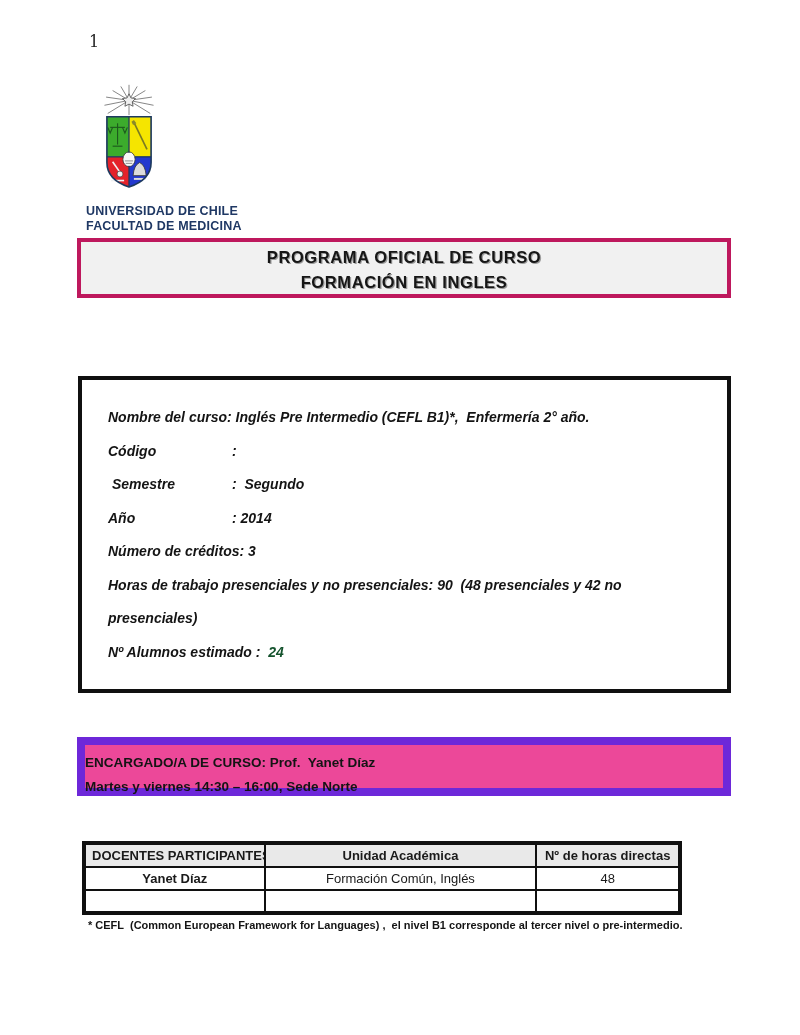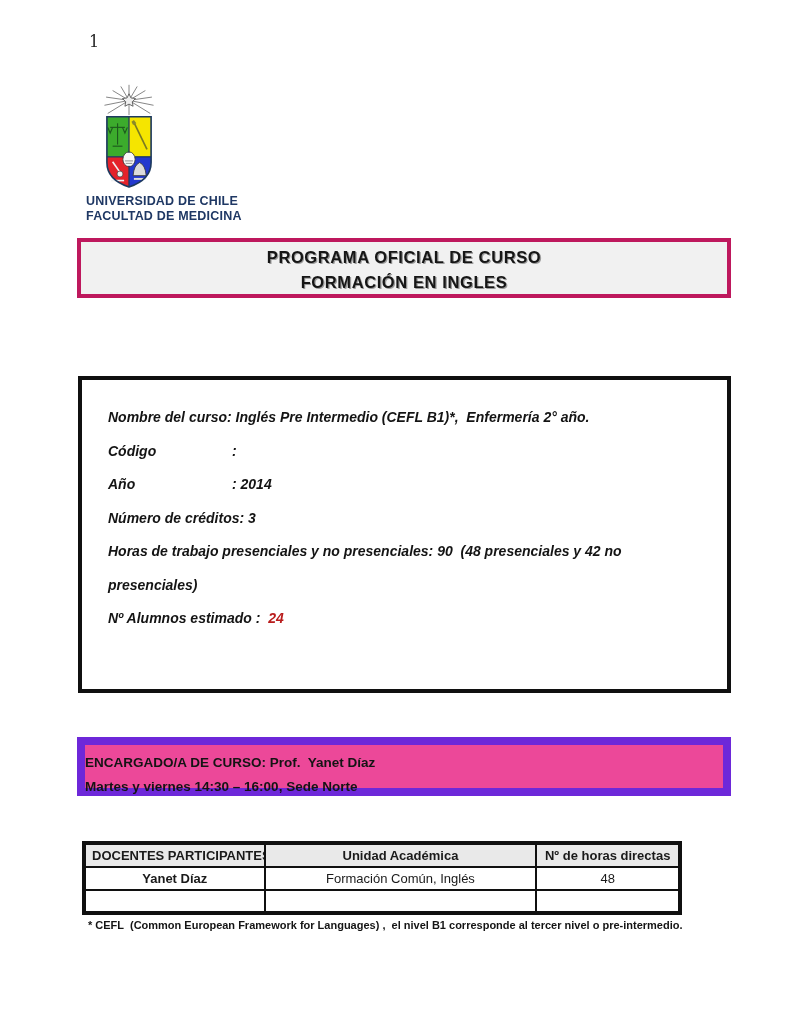--- a/index.html
+++ b/index.html
@@ -7,40 +7,40 @@
     position:relative;width:800px;height:1035px;background:#ffffff;
     font-family:"Liberation Sans",sans-serif;color:#1a1a1a;overflow:hidden;
   }
   .page-number{
     position:absolute;left:89px;top:32px;
     font-family:"DejaVu Serif",serif;font-size:16px;color:#222;
   }
   
   .logo{position:absolute;left:86px;top:84px;width:220px;}
   .logo svg{display:block;margin-left:2px;}
-  .org{margin-top:2px;font-size:12.5px;font-weight:bold;color:#1f3864;line-height:15px;letter-spacing:.2px;}
+  .org{margin-top:12px;font-size:12.5px;font-weight:bold;color:#1f3864;line-height:15px;letter-spacing:.2px;}
   
   .title-box{
     position:absolute;left:77px;top:238px;width:654px;height:60px;box-sizing:border-box;
     border:4px solid #be185d;background:#f1f1f1;text-align:center;padding-top:3px;
   }
   .title-box .tline{
     font-size:16.5px;font-weight:bold;line-height:25px;letter-spacing:.6px;color:#161616;
     text-shadow:1.2px 1.2px 0 #9b9b9b;
   }
   
   .info-box{
     position:absolute;left:78px;top:376px;width:653px;height:317px;box-sizing:border-box;
     border:4px solid #101010;background:#ffffff;padding:21px 6px 0 26px;overflow:hidden;
   }
   .iline{
     font-size:14px;font-weight:bold;line-height:33.5px;white-space:pre;color:#141414;font-style:italic;
   }
   .iline .lbl{display:inline-block;width:124px;white-space:pre;}
-  .red{color:#b91c1c;}
+  .red{color:#14532d;}
   
   .enc-box{
     position:absolute;left:77px;top:737px;width:654px;height:59px;box-sizing:border-box;
     border:8px solid #6d28d9;background:#ec4899;text-align:left;padding-top:6px;
   }
   .enc-box .eline{font-size:13.5px;font-weight:bold;line-height:24px;white-space:pre;color:#141414;}
   
   .doc-table{
     position:absolute;left:82px;top:841px;width:600px;border-collapse:collapse;
     border:4px solid #101010;table-layout:fixed;
@@ -131,20 +131,21 @@
   </div>
 
   <div class="title-box">
     <div class="tline">PROGRAMA OFICIAL DE CURSO</div>
     <div class="tline">FORMACIÓN EN INGLES</div>
   </div>
 
   <div class="info-box">
     <div class="iline">Nombre del curso: Inglés Pre Intermedio (CEFL B1)*,  Enfermería 2° año.</div>
     <div class="iline"><span class="lbl">Código</span><span>:</span></div>
+    <div class="iline"><span class="lbl"> Semestre</span><span>:  Segundo</span></div>
     <div class="iline"><span class="lbl">Año</span><span>: 2014</span></div>
     <div class="iline">Número de créditos: 3</div>
     <div class="iline">Horas de trabajo presenciales y no presenciales: 90  (48 presenciales y 42 no</div>
     <div class="iline">presenciales)</div>
     <div class="iline"><span>Nº Alumnos estimado :  </span><span class="red">24</span></div>
   </div>
 
   <div class="enc-box">
     <div class="eline">ENCARGADO/A DE CURSO: Prof.  Yanet Díaz</div>
     <div class="eline">Martes y viernes 14:30 – 16:00, Sede Norte</div>

